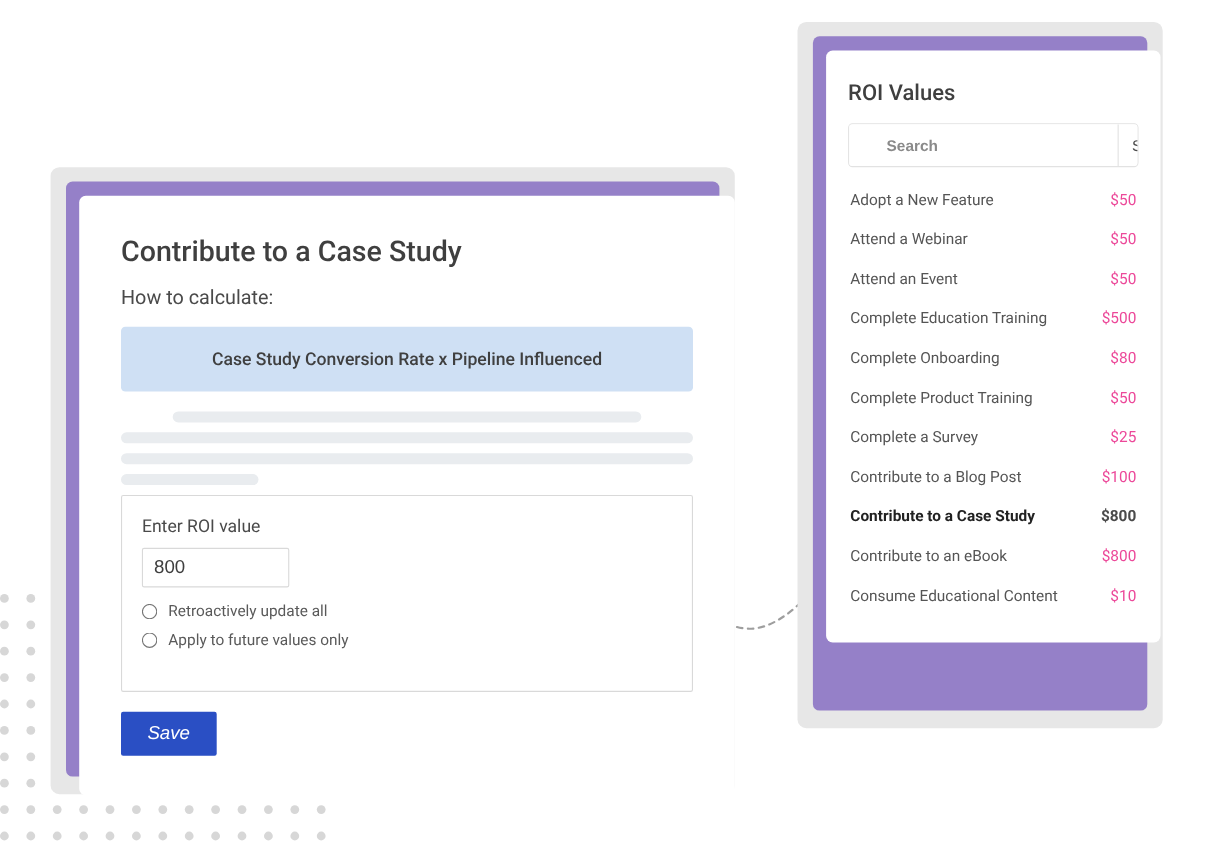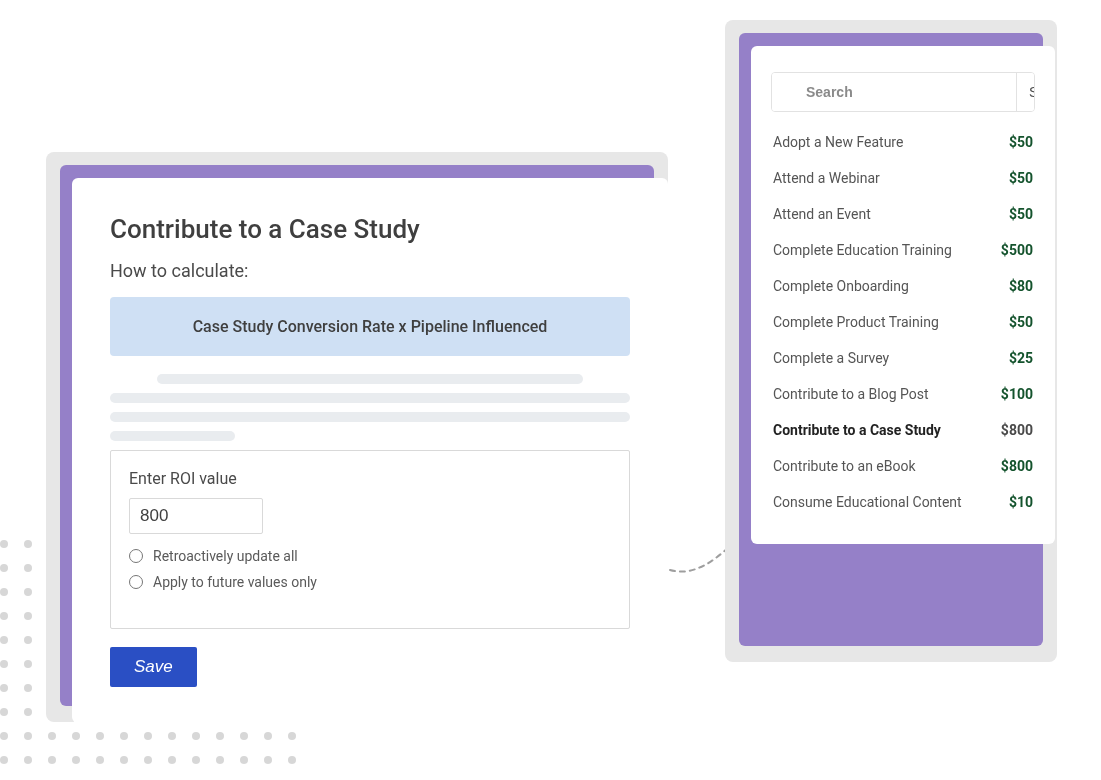--- a/index.html
+++ b/index.html
@@ -191,21 +191,21 @@
   }
   .roi-list { }
   .roi-item {
     display: flex;
     justify-content: space-between;
     align-items: center;
     padding: 10px 2px;
     font-size: 14px;
   }
   .roi-item .lbl { color: #555; }
-  .roi-item .val { color: #14532d; font-weight: 700; }
+  .roi-item .val { color: #ec4899; font-weight: 400; }
   .roi-item.highlight .lbl { color: #222; font-weight: 700; }
   .roi-item.highlight .val { color: #4a4a4a; font-weight: 700; }
 
   
   .connector {
     position: absolute;
     left: 665px;
     top: 480px;
     width: 120px;
     height: 110px;
@@ -392,20 +392,21 @@
 </div>
 
 <svg class="connector" viewBox="0 0 120 110">
   <path d="M5,90 C40,100 70,60 90,40 C95,35 100,40 96,46 M90,40 C95,35 88,33 86,40" fill="none" stroke="#9e9e9e" stroke-width="2" stroke-dasharray="5,5" stroke-linecap="round"></path>
 </svg>
 
 <div class="right-wrap">
   <div class="right-gray"></div>
   <div class="right-purple"></div>
   <div class="right-card">
+    <div class="roi-title">ROI Values</div>
     <div class="search-sort">
       <input class="search-input" type="text" placeholder="Search" style="">
       <button class="sort-btn">
         <span>Sort</span>
 
       </button>
     </div>
     <div class="roi-list" id="roi-list">
         <div class="roi-item">
           <span class="lbl">Adopt a New Feature</span>

